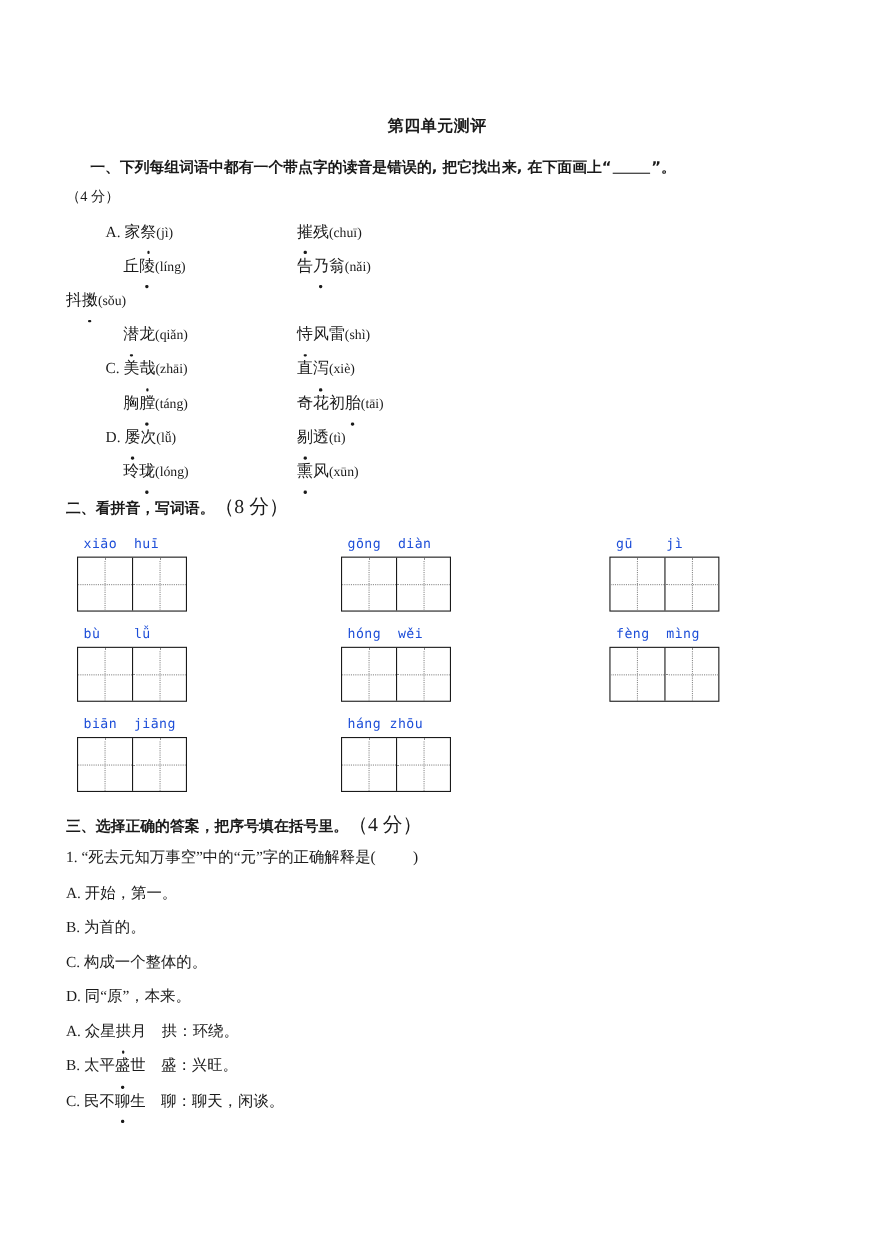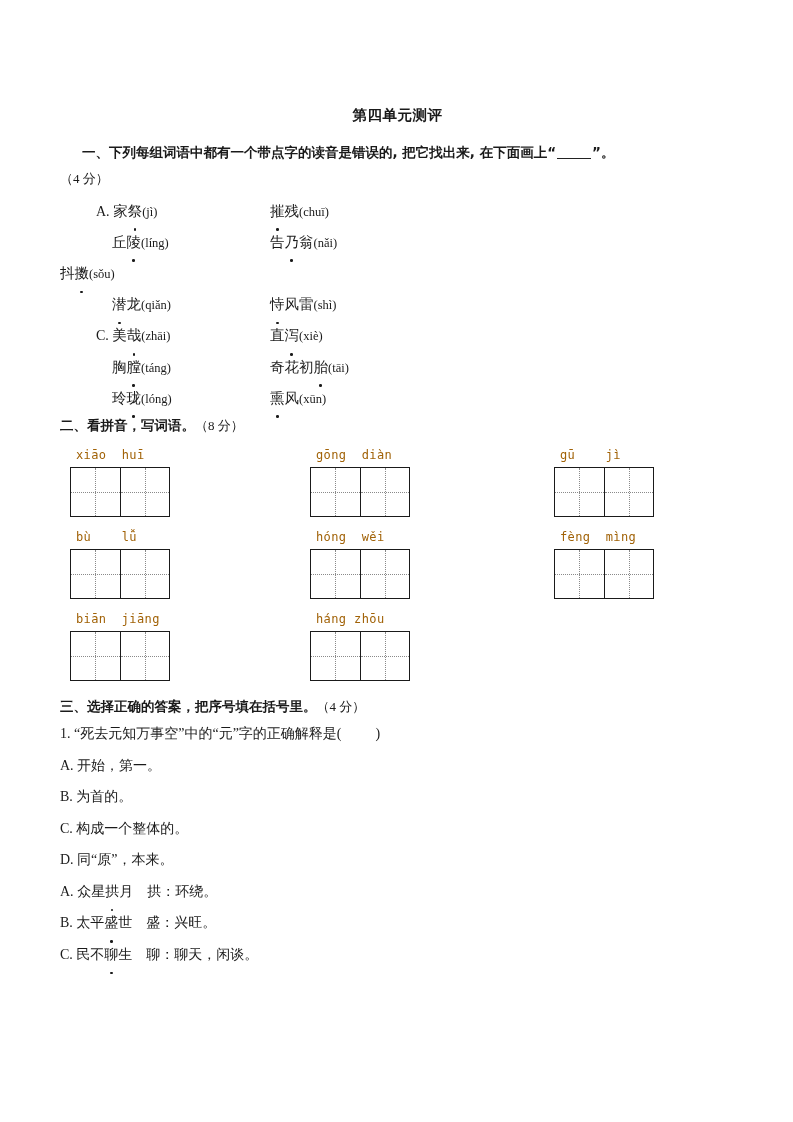--- a/index.html
+++ b/index.html
@@ -43,21 +43,21 @@
     font-family: "DejaVu Sans", "Liberation Sans", sans-serif;
     font-weight: bold;
     font-size: 13.5px;
     line-height: 1.75;
     margin: 0;
     text-indent: 0;
   }
   .sec-head .pts {
     font-family: "Liberation Serif", "DejaVu Serif", serif;
     font-weight: normal;
-    font-size: 13px;
+    font-size: 18px;
   }
 
   
   .q1-head {
     font-family: "DejaVu Sans", "Liberation Sans", sans-serif;
     font-weight: bold;
     font-size: 13.5px;
     line-height: 2.05;
     margin: 0;
     text-indent: 22px;
@@ -139,21 +139,21 @@
   .grid-col.pad2 { padding-left: 32px; }
   .grid-col.pad3 { padding-left: 58px; }
 
   .py-line {
     font-family: "DejaVu Sans Mono", "Liberation Mono", monospace;
     font-size: 12px;
     letter-spacing: 0.4px;
     margin-bottom: 5px;
     padding-left: 6px;
     white-space: pre;
-    color: #a16207;
+    color: #1d4ed8;
   }
   .tzg {
     display: flex;
     border: 1.4px solid #1a1a1a;
     width: 100px;
     height: 50px;
     box-sizing: border-box;
   }
   .tzg .cell {
     position: relative;
@@ -238,20 +238,24 @@
           <div class="c1"><span class="dotted">潜</span><span>龙</span><span class="py">(qiǎn)</span></div>
           <div class="c2"><span class="dotted">恃</span><span>风</span><span>雷</span><span class="py">(shì)</span></div>
         </div>
         <div class="opt-row">
           <div class="c1"><span class="letter">C. </span><span>美</span><span class="dotted">哉</span><span class="py">(zhāi)</span></div>
           <div class="c2"><span>直</span><span class="dotted">泻</span><span class="py">(xiè)</span></div>
         </div>
         <div class="opt-row sub">
           <div class="c1"><span>胸</span><span class="dotted">膛</span><span class="py">(táng)</span></div>
           <div class="c2"><span>奇</span><span>花</span><span>初</span><span class="dotted">胎</span><span class="py">(tāi)</span></div>
+        </div>
+        <div class="opt-row">
+          <div class="c1"><span class="letter">D. </span><span class="dotted">屡</span><span>次</span><span class="py">(lǚ)</span></div>
+          <div class="c2"><span class="dotted">剔</span><span>透</span><span class="py">(tì)</span></div>
         </div>
         <div class="opt-row sub">
           <div class="c1"><span>玲</span><span class="dotted">珑</span><span class="py">(lóng)</span></div>
           <div class="c2"><span class="dotted">熏</span><span>风</span><span class="py">(xūn)</span></div>
         </div>
       </div>
 
     <div class="sec-head">
       <span>二、看拼音，写词语。</span><span class="pts">（8 分）</span>
     </div>

